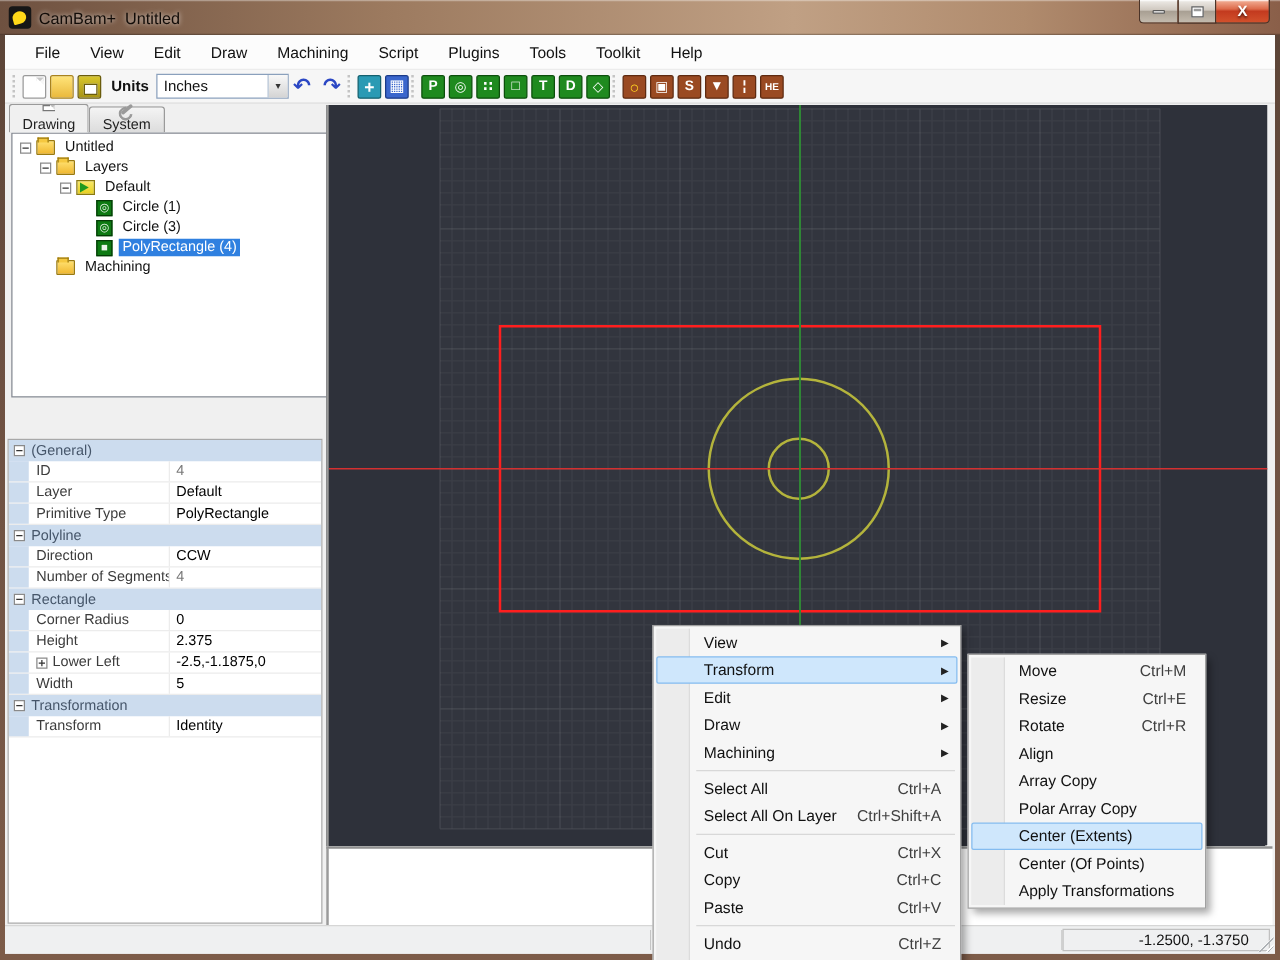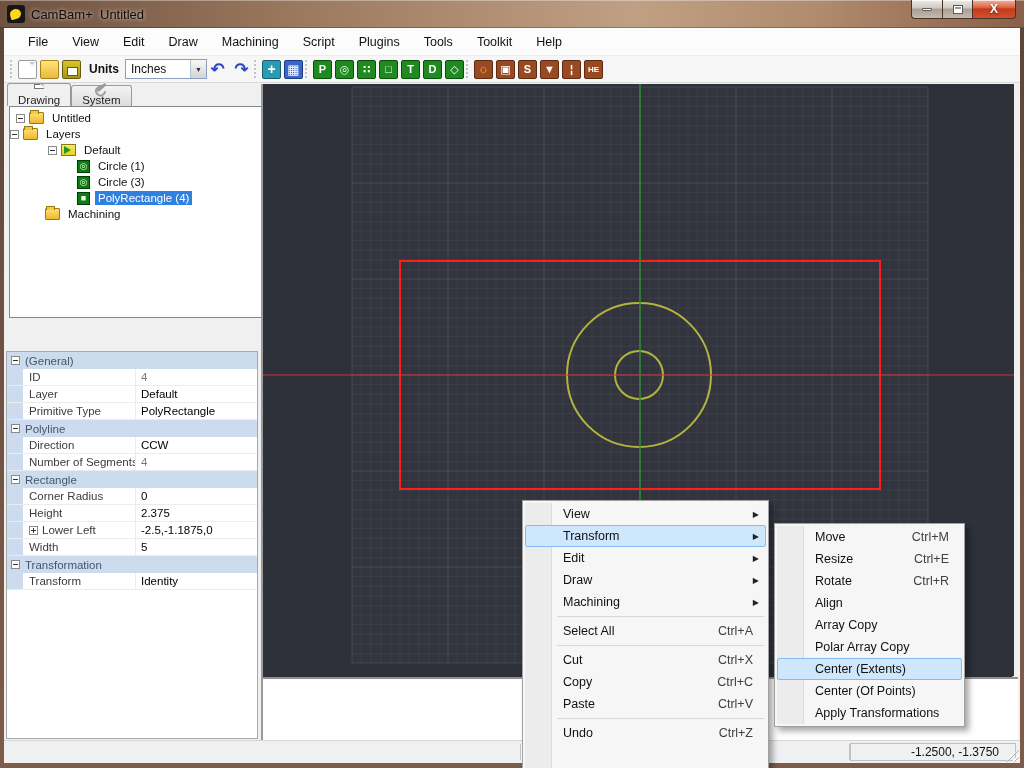--- a/index.html
+++ b/index.html
@@ -44,21 +44,21 @@
   .i-save{background:linear-gradient(#d8c62c,#a89414);border:1px solid #6a5c0c;position:relative;}
   .i-save::after{content:"";position:absolute;left:4px;bottom:2px;width:9px;height:7px;background:#fff;border:1px solid #6a5c0c;}
   .i-undo,.i-redo{color:#2b47c4;font-size:17px;font-weight:bold;width:21px;}
   .i-teal{background:#2a9ab4;border:1px solid #14606e;font-size:14px;}
   .i-blue{background:#3a66cc;border:1px solid #1a3a88;font-size:13px;}
   .i-green{background:#1f8a1f;border:1px solid #0c4f0c;font-size:11px;}
   .i-brown{background:#9a4a22;border:1px solid #5e2a10;font-size:11px;}
   .i-brown.p-ring{color:#ffd020;font-size:13px;}
   .i-he{font-size:8px;letter-spacing:0;}
   .units-label{font-size:12px;font-weight:bold;color:#111;margin:0 6px 0 8px;}
-  .combo{display:flex;width:82px;height:20px;border:1px solid #8aa0bc;background:#fff;align-items:center;}
+  .combo{display:flex;width:106px;height:20px;border:1px solid #8aa0bc;background:#fff;align-items:center;}
   .combo-text{flex:1;font-size:12px;padding-left:5px;color:#111;}
   .combo-arrow{width:16px;height:18px;background:linear-gradient(#f8f8f8,#d4d4d4);border-left:1px solid #b4c2d4;
     display:flex;align-items:center;justify-content:center;font-size:7px;color:#333;}
   
   .sidebar{position:absolute;left:4px;top:83px;width:256px;height:657px;background:#f0f0f0;}
   .tabs{position:absolute;left:3px;top:1px;height:22px;display:flex;align-items:flex-end;}
   .tab{height:21px;display:flex;align-items:center;gap:5px;padding:0 10px;font-size:11.5px;color:#222;
     border:1px solid #9a9a9a;border-bottom:none;border-radius:3px 3px 0 0;background:linear-gradient(#f4f4f4,#dcdcdc);flex-direction:column;}
   .tab.active{background:#f0f0f0;height:23px;position:relative;z-index:2;}
   .ti-page{width:10px;height:12px;background:#fff;border:1px solid #777;position:relative;}
@@ -219,21 +219,21 @@
           <span class="ti-wrench"></span>
           <span>System</span>
         </div>
       </div>
     <div class="treebox">
         <div class="t-row" style="padding-left: 6px;">
           <span class="t-exp"></span>
           <span class="t-ico t-folder" style="margin-right: 5px;"></span>
           <span class="t-label">Untitled</span>
         </div>
-        <div class="t-row" style="">
+        <div class="t-row" style="padding-left: 22px;">
           <span class="t-exp"></span>
           <span class="t-ico t-folder" style="margin-right: 5px;"></span>
           <span class="t-label">Layers</span>
         </div>
         <div class="t-row" style="padding-left: 38px;">
           <span class="t-exp"></span>
           <span class="t-ico t-folder-open" style="margin-right: 5px;"></span>
           <span class="t-label">Default</span>
         </div>
         <div class="t-row" style="padding-left: 54px;">
@@ -406,20 +406,24 @@
       </div>
       <div class="m-item">
         <span class="m-label">Machining</span>
         <span class="m-arrow">▶</span>
       </div>
       <div class="m-sep"></div>
       <div class="m-item">
         <span class="m-label">Select All</span>
         <span class="m-shortcut">Ctrl+A</span>
       </div>
+      <div class="m-item">
+        <span class="m-label">Select All On Layer</span>
+        <span class="m-shortcut">Ctrl+Shift+A</span>
+      </div>
       <div class="m-sep"></div>
       <div class="m-item">
         <span class="m-label">Cut</span>
         <span class="m-shortcut">Ctrl+X</span>
       </div>
       <div class="m-item">
         <span class="m-label">Copy</span>
         <span class="m-shortcut">Ctrl+C</span>
       </div>
       <div class="m-item">

